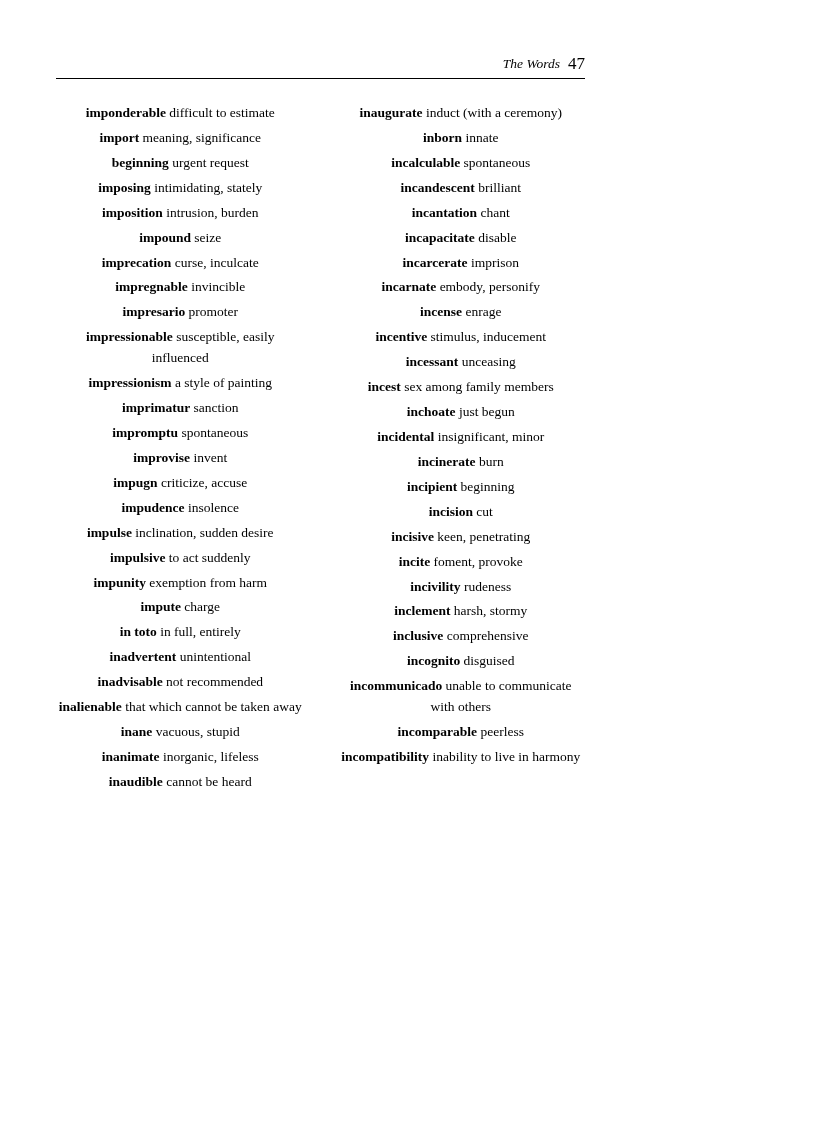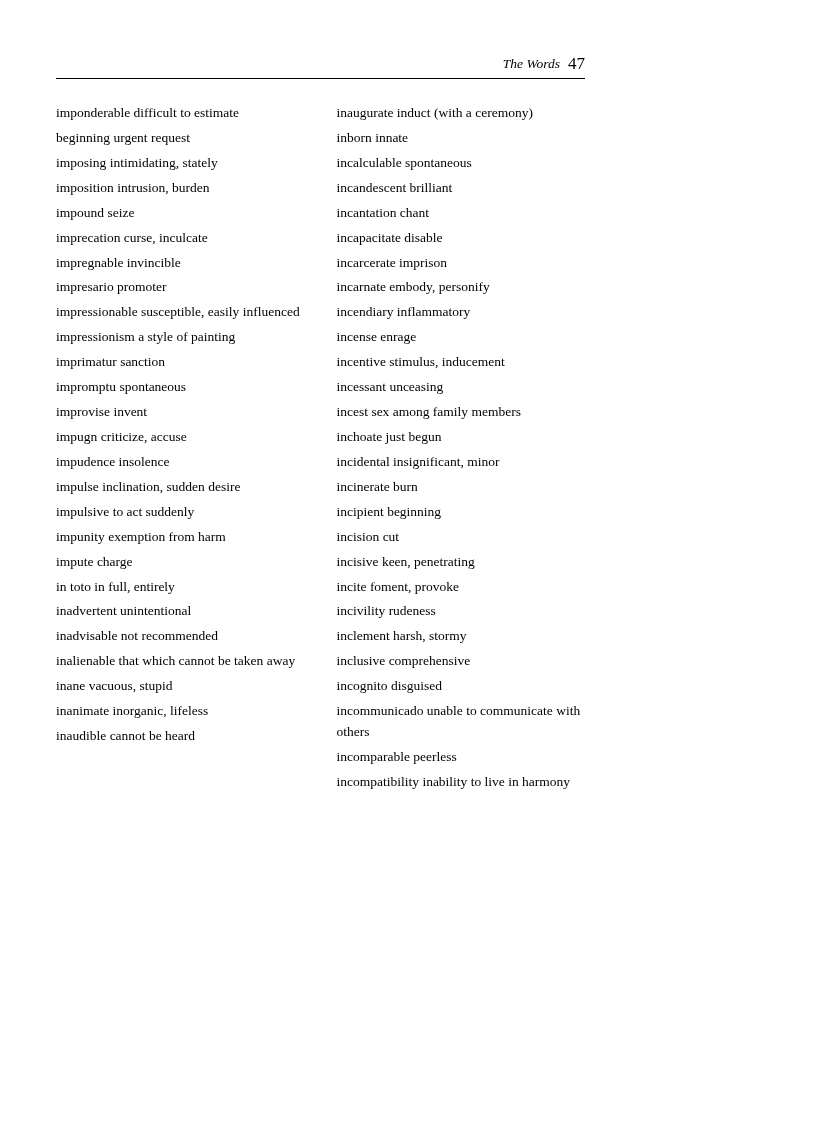--- a/index.html
+++ b/index.html
@@ -16,20 +16,21 @@
       font-size: 13.5px;
       color: #000;
       position: relative;
     }
 
     .page {
       width: 657px;
       min-height: 1123px;
       padding: 54px 72px 60px 56px;
       position: relative;
+      text-align: center;
     }
 
     .header {
       display: flex;
       justify-content: flex-end;
       align-items: center;
       border-bottom: 1.5px solid #000;
       padding-bottom: 4px;
       margin-bottom: 24px;
     }
@@ -52,40 +53,41 @@
     .column {
       flex: 1;
     }
 
     .entry {
       margin-bottom: 4px;
       line-height: 1.55;
     }
 
     .entry b {
-      font-weight: normal;
+      font-weight: bold;
     }
 
     .entry span {
       font-weight: normal;
     }
   </style>
 </head>
 <body>
 
 <div class="page">
 
   <div class="header">
     <span class="header-title">The Words</span>
     <span class="header-page">47</span>
   </div>
 
   <div class="columns">
     <div class="column" id="left-col">
         <div class="entry"><b>imponderable</b>  <span>difficult to estimate</span></div>
+        <div class="entry"><b>import</b>  <span>meaning, significance</span></div>
         <div class="entry"><b>beginning</b>  <span>urgent request</span></div>
         <div class="entry"><b>imposing</b>  <span>intimidating, stately</span></div>
         <div class="entry"><b>imposition</b>  <span>intrusion, burden</span></div>
         <div class="entry"><b>impound</b>  <span>seize</span></div>
         <div class="entry"><b>imprecation</b>  <span>curse, inculcate</span></div>
         <div class="entry"><b>impregnable</b>  <span>invincible</span></div>
         <div class="entry"><b>impresario</b>  <span>promoter</span></div>
         <div class="entry"><b>impressionable</b>  <span>susceptible, easily influenced</span></div>
         <div class="entry"><b>impressionism</b>  <span>a style of painting</span></div>
         <div class="entry"><b>imprimatur</b>  <span>sanction</span></div>
@@ -107,21 +109,20 @@
       </div>
     <div class="column" id="right-col">
         <div class="entry"><b>inaugurate</b>  <span>induct (with a ceremony)</span></div>
         <div class="entry"><b>inborn</b>  <span>innate</span></div>
         <div class="entry"><b>incalculable</b>  <span>spontaneous</span></div>
         <div class="entry"><b>incandescent</b>  <span>brilliant</span></div>
         <div class="entry"><b>incantation</b>  <span>chant</span></div>
         <div class="entry"><b>incapacitate</b>  <span>disable</span></div>
         <div class="entry"><b>incarcerate</b>  <span>imprison</span></div>
         <div class="entry"><b>incarnate</b>  <span>embody, personify</span></div>
-        <div class="entry"><b>incendiary</b>  <span>inflammatory</span></div>
         <div class="entry"><b>incense</b>  <span>enrage</span></div>
         <div class="entry"><b>incentive</b>  <span>stimulus, inducement</span></div>
         <div class="entry"><b>incessant</b>  <span>unceasing</span></div>
         <div class="entry"><b>incest</b>  <span>sex among family members</span></div>
         <div class="entry"><b>inchoate</b>  <span>just begun</span></div>
         <div class="entry"><b>incidental</b>  <span>insignificant, minor</span></div>
         <div class="entry"><b>incinerate</b>  <span>burn</span></div>
         <div class="entry"><b>incipient</b>  <span>beginning</span></div>
         <div class="entry"><b>incision</b>  <span>cut</span></div>
         <div class="entry"><b>incisive</b>  <span>keen, penetrating</span></div>

